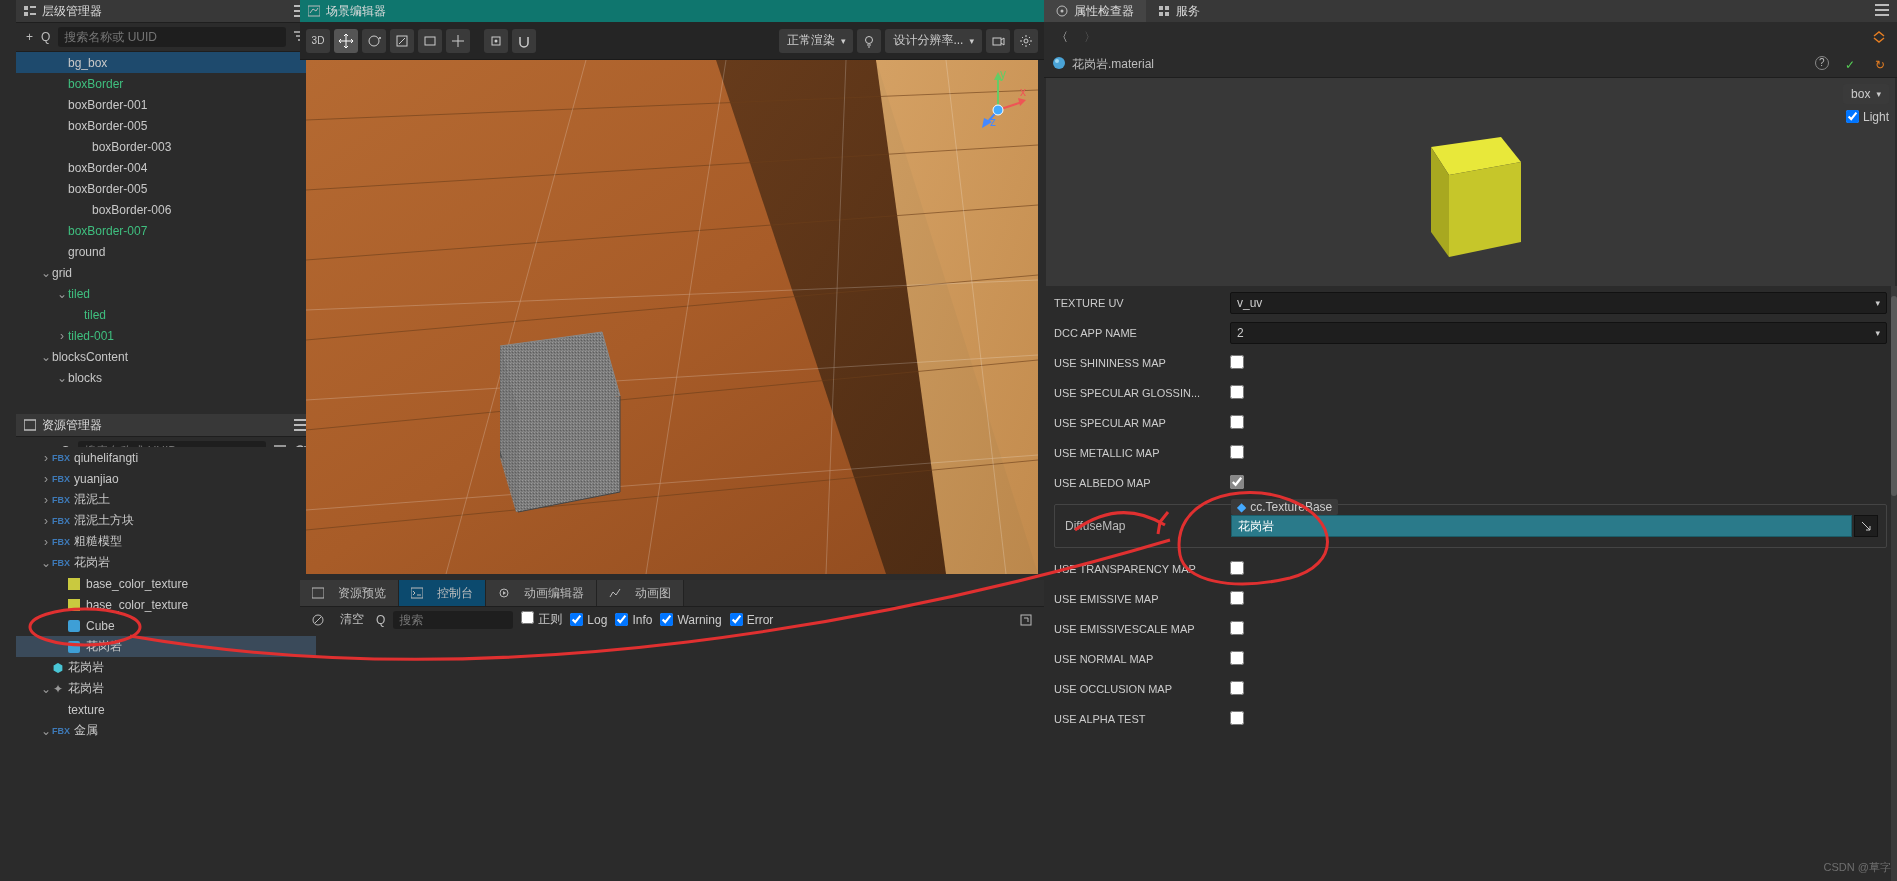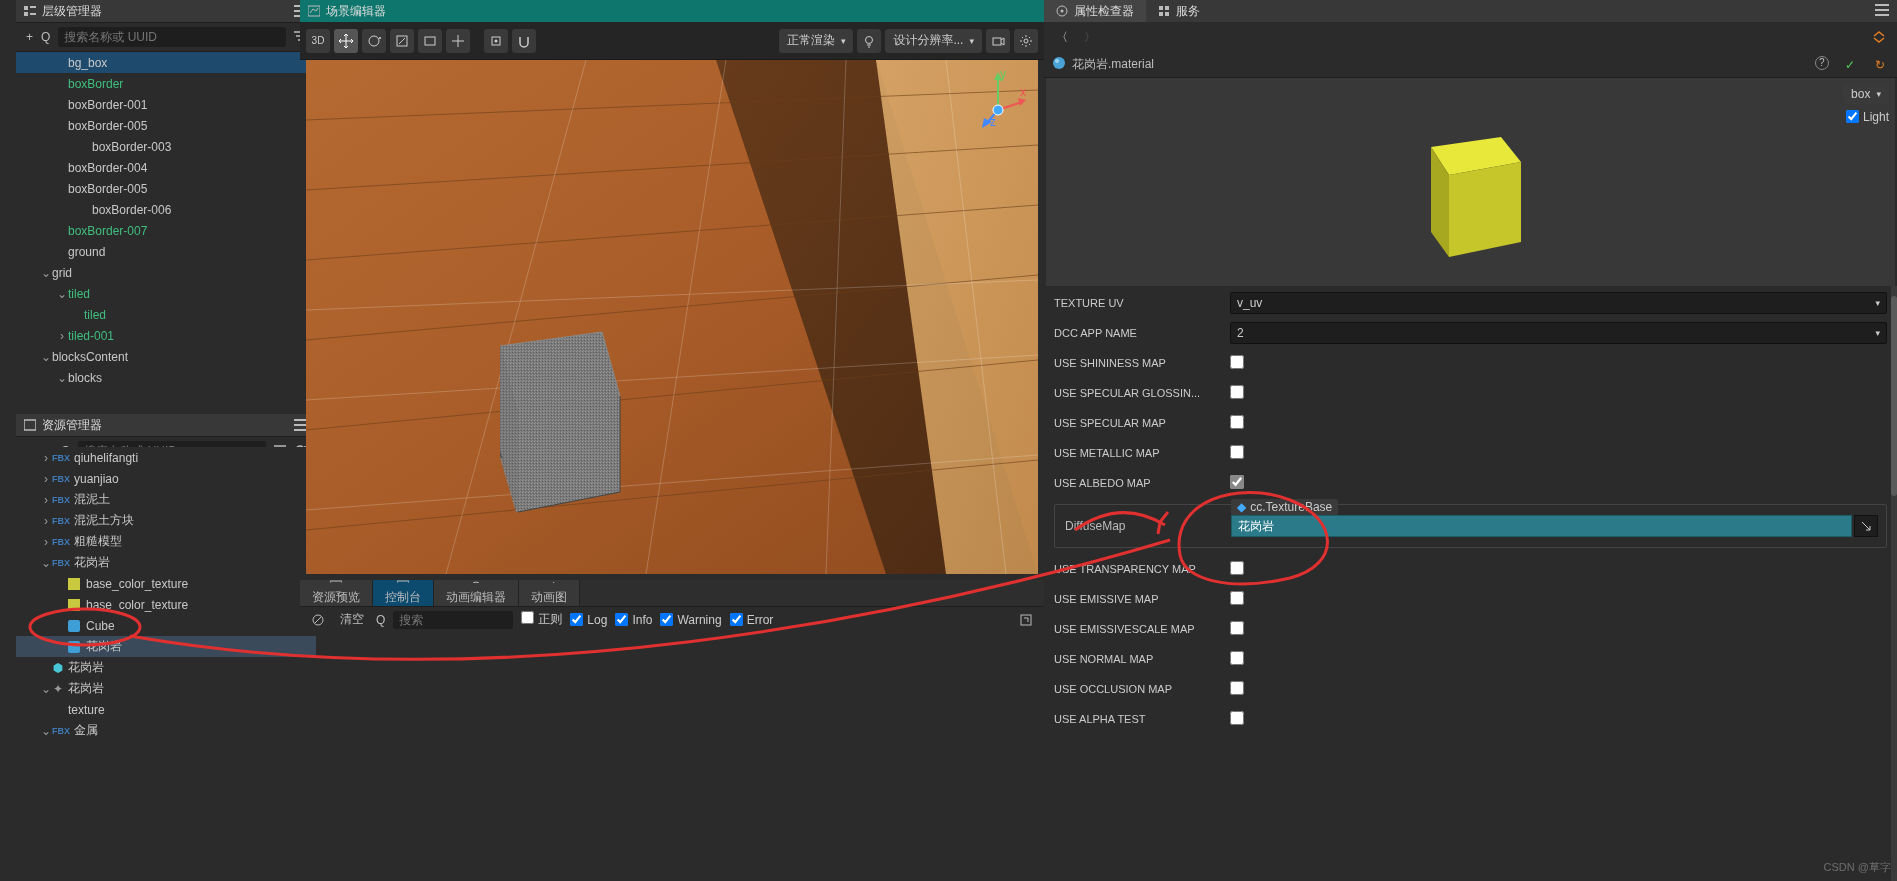--- a/index.html
+++ b/index.html
@@ -38,21 +38,21 @@
 .tool-btn { width:24px; height:24px; background:#3a3a3a; border-radius:3px; display:flex; align-items:center; justify-content:center; color:#ccc; cursor:pointer; }
 .tool-btn.active { background:#555; }
 .tool-sep { width:6px; }
 .drop { background:#3a3a3a; height:24px; border-radius:3px; display:flex; align-items:center; padding:0 8px; color:#ccc; gap:6px; cursor:pointer; }
 
 #viewport { position:absolute; top:60px; left:6px; right:6px; height:514px; background:#1a1a1a; overflow:hidden; }
 #floor { position:absolute; inset:0; }
 #gizmo { position:absolute; top:10px; right:10px; width:60px; height:60px; }
 
 #bottom-tabs { position:absolute; top:580px; left:0; right:0; height:26px; background:#2e2e2e; display:flex; align-items:center; }
-.btab { height:26px; display:flex; align-items:center; padding:0 12px; gap:6px; color:#bdbdbd; background:#383838; border-right:1px solid #222; cursor:pointer;flex-direction:column; }
+.btab { height:26px; display:flex; align-items:center; padding:0 12px; gap:14px; color:#bdbdbd; background:#383838; border-right:1px solid #222; cursor:pointer; }
 .btab.active { background:#0c4a6e; }
 #console-bar { position:absolute; top:606px; left:0; right:0; height:26px; background:#2b2b2b; display:flex; align-items:center; padding:0 8px; gap:8px; border-top:1px solid #1e1e1e; }
 #console-bar input[type=text] { background:#1e1e1e; border:none; height:18px; color:#bdbdbd; padding:0 6px; border-radius:3px; width:120px; outline:none; }
 .chk { display:flex; align-items:flex-start; gap:4px; color:#ccc; }
 
 
 #col-right { left:1044px; right:0; background:#2b2b2b; }
 #insp-tabs { height:22px; background:#383838; display:flex; }
 .insp-tab { padding:0 12px; display:flex; align-items:center; gap:6px; color:#dcdcdc; }
 .insp-tab.active { background:#444; }

